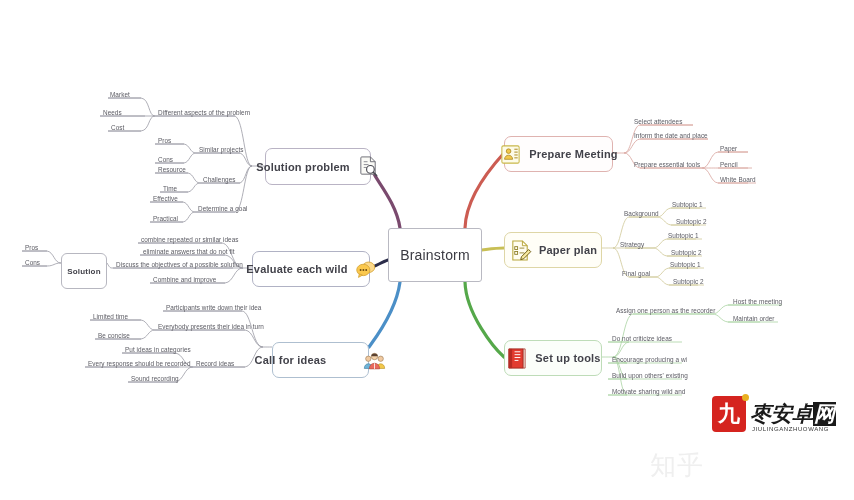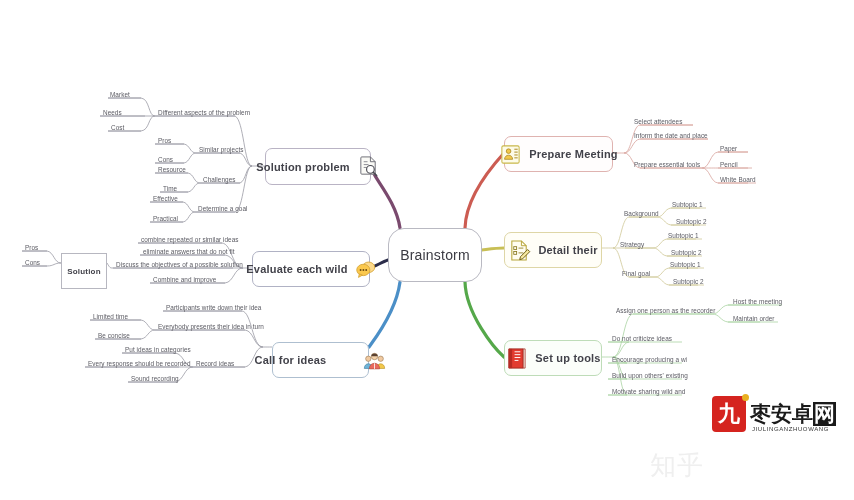--- a/index.html
+++ b/index.html
@@ -14,34 +14,34 @@
 
   
   .node{
     position:absolute;box-sizing:border-box;display:flex;align-items:center;
     justify-content:center;gap:7px;border-radius:7px;background:#fff;
     border:1px solid #c9c9d2;padding:17px 10px;white-space:nowrap;
   }
   .node .lbl{font-size:11px;font-weight:bold;letter-spacing:.2px;color:#42424a;}
 
   #root{
-    left:388px;top:228px;width:94px;height:54px;border-radius:16px;
+    left:388px;top:228px;width:94px;height:54px;border-radius:3px;
     border:1px solid #b9b9c2;
   }
   #root .lbl{font-size:14px;font-weight:normal;color:#3a3a42;}
 
   .n-explain{left:265px;top:148px;width:106px;height:37px;border-color:#b9b3c4;}
   .n-evaluate{left:252px;top:251px;width:118px;height:34px;border-color:#b0b2c4;}
   .n-call{left:272px;top:342px;width:97px;height:35px;border-color:#aebfd0;gap:37px;}
   .n-prepare{left:504px;top:136px;width:109px;height:33px;border-color:#dfb3b0;background:#fffdfd;}
   .n-detail{left:504px;top:232px;width:98px;height:33px;border-color:#ded6a6;background:#fffef7;}
   .n-rules{left:504px;top:340px;width:98px;height:35px;border-color:#bedcb8;background:#fbfefa;}
 
   .n-solution{
-    left:61px;top:253px;width:46px;height:20px;border-radius:0;border:1px solid #b7b7c0;text-align:right;
+    left:61px;top:253px;width:46px;height:20px;border-radius:6px;border:1px solid #b7b7c0;text-align:right;
   }
   .n-solution .lbl{font-size:8px;font-weight:bold;}
 
   
   .leaf{
     position:absolute;font-size:6.4px;color:#5a5a62;white-space:nowrap;
     letter-spacing:.05px;line-height:9px;
   }
 
   
@@ -59,21 +59,21 @@
     display:flex;align-items:center;justify-content:center;
     color:#fff;font-size:22px;font-family:"DejaVu Serif",serif;font-weight:bold;
     position:relative;
   }
   #wm-brand .seal:after{
     content:"";position:absolute;right:-3px;top:-2px;width:7px;height:7px;
     background:#e8b022;border-radius:50%;
   }
   #wm-brand .cn{
     font-family:"DejaVu Sans",sans-serif;font-size:21px;font-weight:bold;color:#1a1a1a;
-    letter-spacing:0px;line-height:21px;
+    letter-spacing:0px;line-height:21px;font-style:italic;
   }
   #wm-brand .cn .blk{
     background:#1a1a1a;color:#fff;padding:0 1px;
   }
   #wm-brand .py{
     position:absolute;left:40px;top:30px;font-size:6px;letter-spacing:.6px;color:#333;
     font-family:"Liberation Sans",sans-serif;
   }
 </style>
 </head>
@@ -270,21 +270,21 @@
 
   <div class="node n-detail">
     <svg class="ico" viewBox="0 0 24 24">
       <path d="M4 2h10l5 5v15H4z" fill="#fffdf0" stroke="#b8a63c" stroke-width="1.1"></path>
       <path d="M14 2v5h5" fill="none" stroke="#b8a63c" stroke-width="1"></path>
       <rect x="6" y="8" width="3" height="3" fill="none" stroke="#8a7a22" stroke-width=".9"></rect>
       <rect x="6" y="13" width="3" height="3" fill="none" stroke="#8a7a22" stroke-width=".9"></rect>
       <path d="M11 9.5h5M11 14.5h5" stroke="#8a7a22" stroke-width=".9"></path>
       <path d="M13 18.5l7.5-7.5 2.2 2.2-7.5 7.5-3 .8z" fill="#f7e9a0" stroke="#6b5a12" stroke-width="1"></path>
     </svg>
-    <span class="lbl">Detail their</span>
+    <span class="lbl">Paper plan</span>
   </div>
 
   <div class="node n-rules">
     <svg class="ico" viewBox="0 0 24 24">
       <path d="M4 2h15v20H4z" fill="#e23b30" stroke="#a32a22" stroke-width="1"></path>
       <path d="M4 2h3.4v20H4z" fill="#b82a22"></path>
       <path d="M10 5h6M10 8h6M10 11h6M10 14h4" stroke="#fff" stroke-width="1"></path>
       <path d="M19 2h2v20h-2z" fill="#f7f2e6" stroke="#a32a22" stroke-width=".8"></path>
     </svg>
     <span class="lbl">Set up tools</span>

